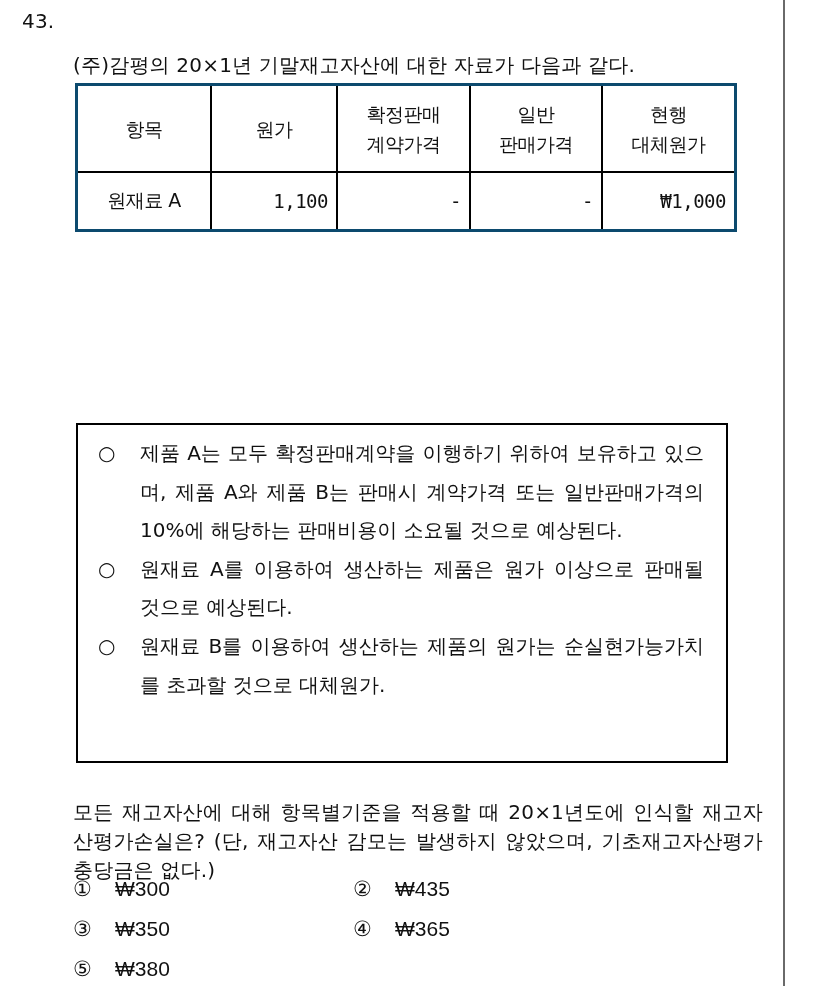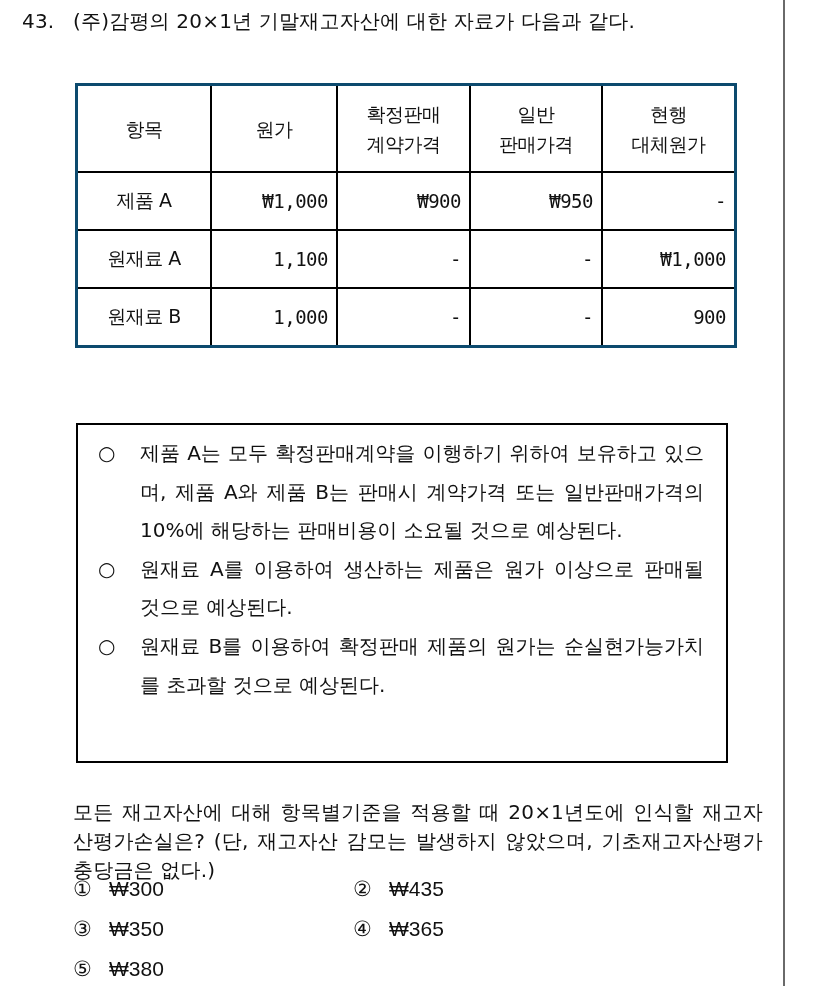--- a/index.html
+++ b/index.html
@@ -36,20 +36,21 @@
       position: absolute;
       left: 0;
       top: 0;
     }
     .question .qtext {
       display: block;
       padding-left: 51px;
       width: 686px;
       text-align: justify;
       text-align-last: left;
+      margin-top: 44px;
     }
 
     
     .data-table {
       position: absolute;
       left: 75px;
       top: 83px;
       border-collapse: collapse;
       border: 3px solid #0c4a6e;
       font-family: "DejaVu Sans Mono", "Liberation Mono", monospace;
@@ -144,21 +145,21 @@
       width: 282px;
       display: flex;
       align-items: center;
       height: 34px;
     }
     .opt-marker {
       display: inline-block;
       width: 26px;
     }
     .opt-value {
-      margin-left: 10px;
+      margin-left: 16px;
     }
   </style>
 </head>
 <body>
 
 <div class="col-rule"></div>
 
 <div class="question">
   <span class="qnum">43.</span>
   <span class="qtext">(주)감평의 20×1년 기말재고자산에 대한 자료가 다음과 같다.</span>
@@ -181,57 +182,43 @@
         <div>일반</div>
         <div>판매가격</div>
       </th>
       <th class="c4">
         <div>현행</div>
         <div>대체원가</div>
       </th>
     </tr>
   </thead>
   <tbody>
-    <tr>
-      <td class="item">제품 A</td>
-      <td class="num">₩1,000</td>
-      <td class="num">₩900</td>
-      <td class="num">₩950</td>
-      <td class="num">-</td>
-    </tr>
     <tr>
       <td class="item">원재료 A</td>
       <td class="num">1,100</td>
       <td class="num">-</td>
       <td class="num">-</td>
       <td class="num">₩1,000</td>
     </tr>
-    <tr>
-      <td class="item">원재료 B</td>
-      <td class="num">1,000</td>
-      <td class="num">-</td>
-      <td class="num">-</td>
-      <td class="num">900</td>
-    </tr>
   </tbody>
 </table>
 
 <div class="cond-box">
   <div class="cond-list">
     <div class="cond-item">
       <span class="cond-bullet">○</span>
       <span>제품 A는 모두 확정판매계약을 이행하기 위하여 보유하고 있으며, 제품 A와 제품 B는 판매시 계약가격 또는 일반판매가격의 10%에 해당하는 판매비용이 소요될 것으로 예상된다.</span>
     </div>
     <div class="cond-item">
       <span class="cond-bullet">○</span>
       <span>원재료 A를 이용하여 생산하는 제품은 원가 이상으로 판매될 것으로 예상된다.</span>
     </div>
     <div class="cond-item">
       <span class="cond-bullet">○</span>
-      <span>원재료 B를 이용하여 확정판매 제품의 원가는 순실현가능가치를 초과할 것으로 예상된다.</span>
+      <span>원재료 B를 이용하여 생산하는 제품의 원가는 순실현가능가치를 초과할 것으로 대체원가.</span>
     </div>
   </div>
 </div>
 
 <div class="prompt">모든 재고자산에 대해 항목별기준을 적용할 때 20×1년도에 인식할 재고자산평가손실은? (단, 재고자산 감모는 발생하지 않았으며, 기초재고자산평가충당금은 없다.)</div>
 
 <div class="options">
   <div class="opt-row">
     <div class="opt">
       <span class="opt-marker">①</span>

